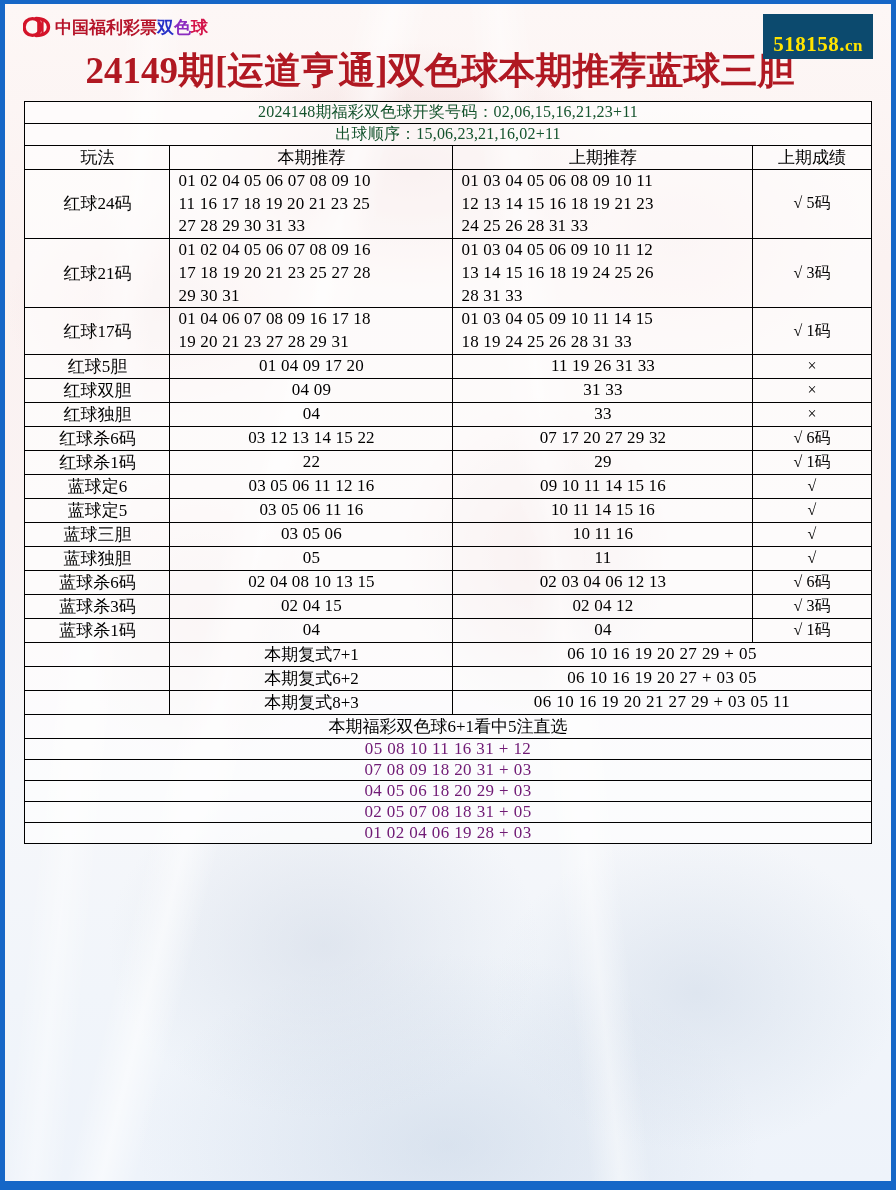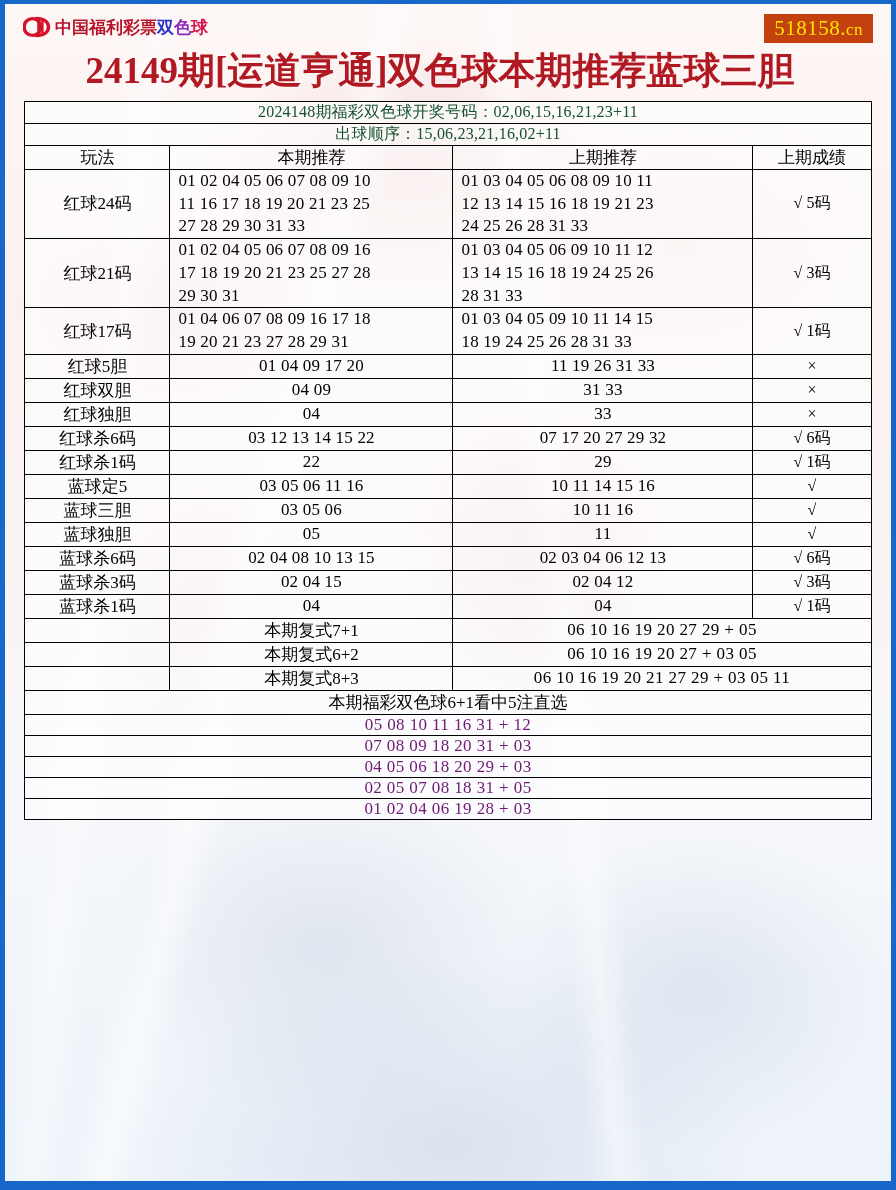--- a/index.html
+++ b/index.html
@@ -59,24 +59,24 @@
     font-family:"DejaVu Sans","Liberation Sans",sans-serif;
     font-size:17px;font-weight:bold;color:#b6142a;
     letter-spacing:0px;line-height:1;
     white-space:nowrap;
   }
   .logo-text .s1{color:#2730c8;}
   .logo-text .s2{color:#8b2bbf;}
   .logo-text .s3{color:#d4144a;}
   .badge{
     position:absolute;right:18px;top:10px;
-    background:#c2410c;color:#ffe400;
-    font-family:"Liberation Serif","DejaVu Serif",serif;
-    font-weight:normal;font-size:21px;
-    padding:2px 10px 3px 10px;
+    background:#0c4a6e;color:#ffe400;
+    font-family:"Liberation Serif","DejaVu Serif",serif;
+    font-weight:bold;font-size:21px;
+    padding:18px 10px 3px 10px;
     letter-spacing:.5px;
     line-height:1.15;
     white-space:nowrap;
   }
   .badge .cn{font-size:17px;}
 
   .title{
     text-align:center;
     color:#b01822;
     font-family:"Liberation Serif","DejaVu Serif",serif;
@@ -265,20 +265,26 @@
             <td class="nums">07  17  20  27  29  32</td>
             <td class="score">√ 6码</td>
           </tr>
           <tr>
             <td class="rowlabel">红球杀1码</td>
             <td class="nums">22</td>
             <td class="nums">29</td>
             <td class="score">√ 1码</td>
           </tr>
           <tr>
+            <td class="rowlabel">蓝球定6</td>
+            <td class="nums">03  05  06  11  12  16</td>
+            <td class="nums">09  10  11  14  15  16</td>
+            <td class="score">√</td>
+          </tr>
+          <tr>
             <td class="rowlabel">蓝球定5</td>
             <td class="nums">03  05  06  11  16</td>
             <td class="nums">10  11  14  15  16</td>
             <td class="score">√</td>
           </tr>
           <tr>
             <td class="rowlabel">蓝球三胆</td>
             <td class="nums">03  05  06</td>
             <td class="nums">10  11  16</td>
             <td class="score">√</td>

